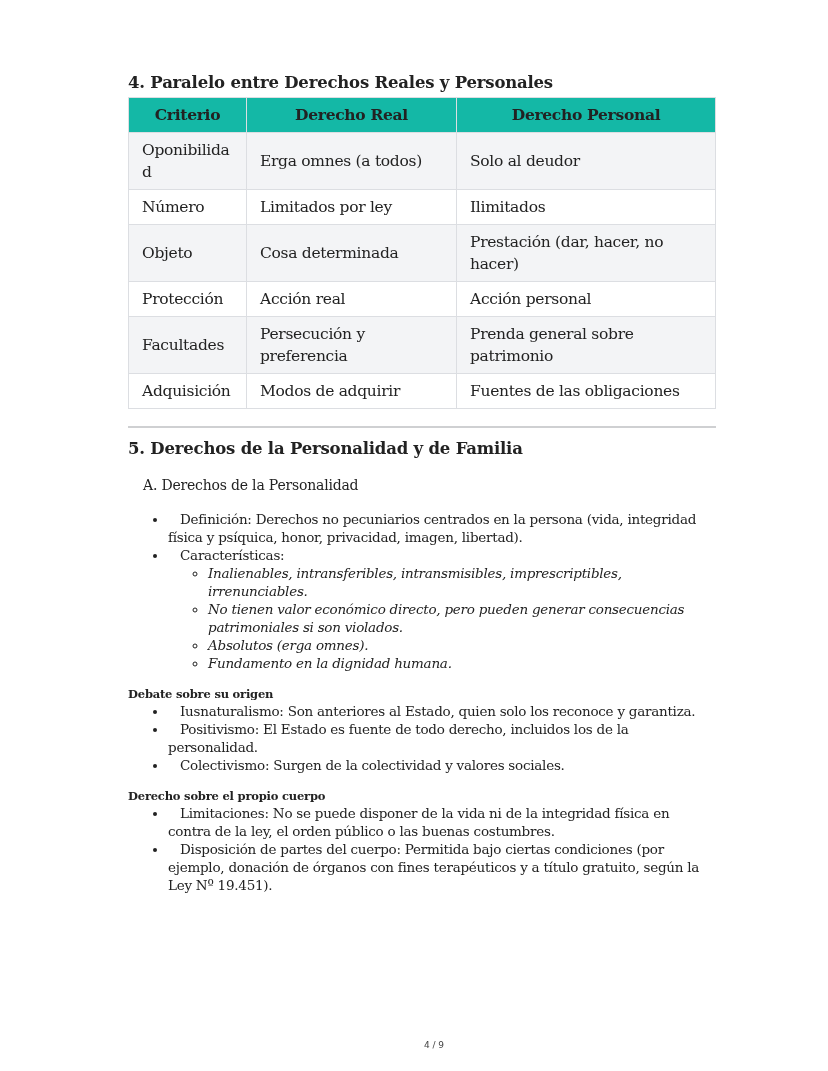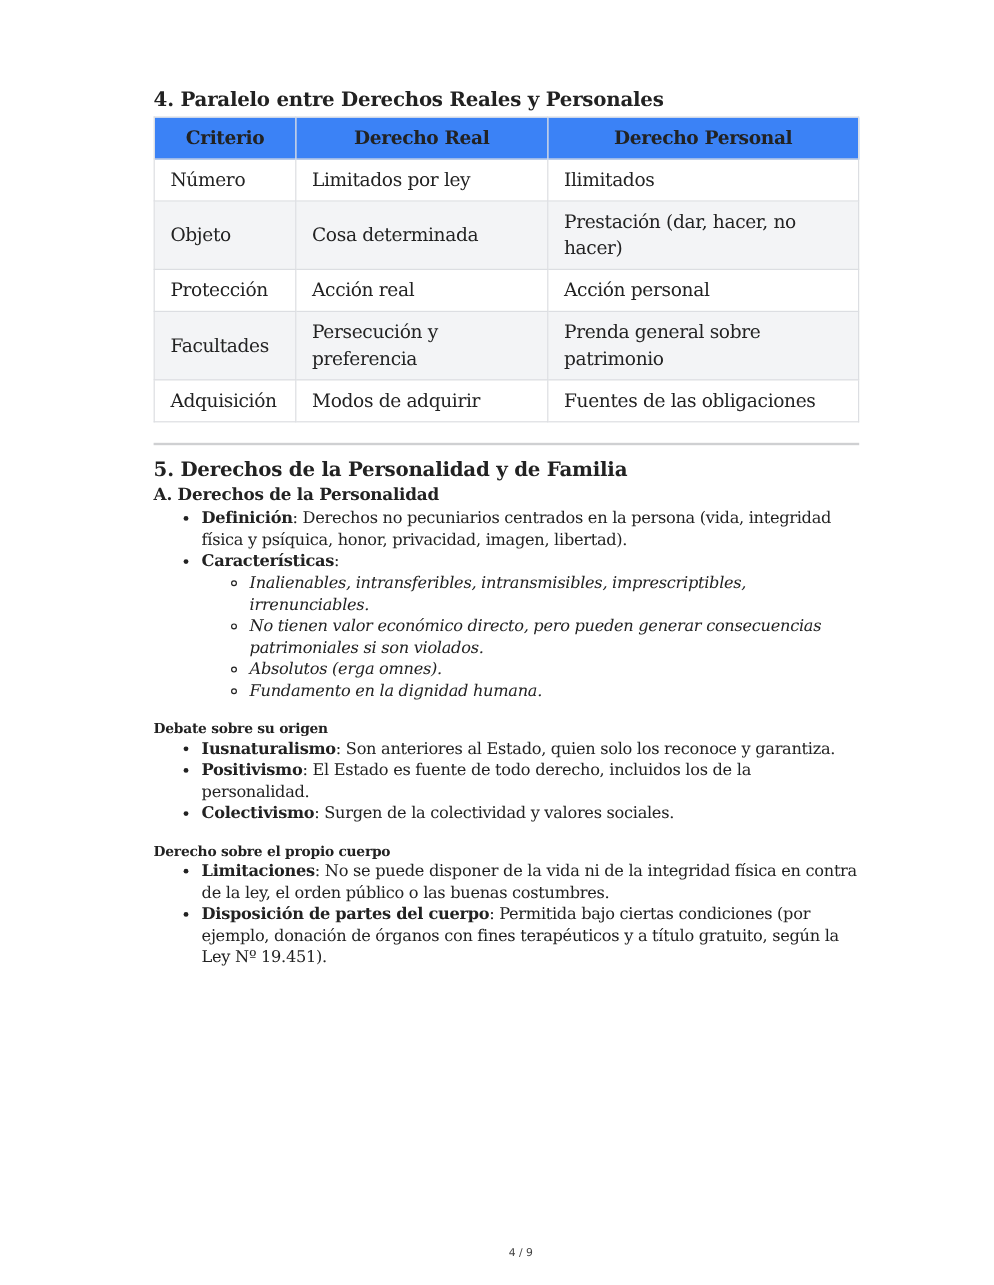--- a/index.html
+++ b/index.html
@@ -1,35 +1,35 @@
 <!DOCTYPE html>
 <html><head>
 <meta charset="utf-8">
 <style>
   html, body { margin: 0; padding: 0; background: #ffffff; }
   body { width: 828px; height: 1071px; position: relative; overflow: hidden;
          font-family: "DejaVu Serif", "Liberation Serif", serif; color: #222222; }
   .page { position: absolute; left: 128px; top: 72px; width: 588px; }
   h2.sec { font-size: 16.5px; font-weight: bold; margin: 0; line-height: 22px; letter-spacing: -0.2px; }
-  h3.sub { font-size: 14px; font-weight: bold; margin: 0; line-height: 20px; letter-spacing: -0.2px; }
+  h3.sub { font-size: 14px; font-weight: normal; margin: 15px; line-height: 20px; letter-spacing: -0.2px; }
   h4.minor { font-size: 11.5px; font-weight: bold; margin: 0; line-height: 16px; letter-spacing: -0.2px; }
   table.cmp { border-collapse: collapse; width: 588px; margin-top: 3px; font-size: 15.5px; letter-spacing: -0.3px; }
   table.cmp th, table.cmp td { border: 1px solid #dcdee2; padding: 0 13px; vertical-align: middle; line-height: 22px; }
-  table.cmp th { font-weight: bold; text-align: center; height: 34px; background: #3b82f6; }
+  table.cmp th { font-weight: bold; text-align: center; height: 34px; background: #14b8a6; }
   table.cmp tr.row td { height: 34px; }
   table.cmp tr.row.tall td { height: 56px; }
   table.cmp tr.row.alt td { background: #f3f4f6; }
   table.cmp col.c1 { width: 118px; }
   table.cmp col.c2 { width: 210px; }
   hr.divider { border: 0; height: 2px; background: #cfd0d2; margin: 17px 0 10px 0; }
   ul.lvl1 { margin: 0; padding: 0 0 0 40px; font-size: 13.5px; line-height: 18px; letter-spacing: -0.25px; }
   ul.lvl1 > li { list-style: disc; }
   ul.lvl2 { margin: 0; padding: 0 0 0 40px; }
   ul.lvl2 > li { list-style: circle; font-style: italic; }
-  b { font-weight: bold; }
+  b { font-weight: normal; margin-left: 12px; }
   .gap2 { height: 14px; }
   .footer { position: absolute; top: 1040px; left: 0; width: 828px; text-align: center;
             font-family: "DejaVu Sans", "Liberation Sans", sans-serif; font-size: 9px; color: #444; padding-left: 20px; }
 </style>
 </head>
 <body>
 
 <div class="page">
 
   <h2 class="sec">4. Paralelo entre Derechos Reales y Personales</h2>
@@ -41,20 +41,25 @@
         <col class="c3">
       </colgroup>
     <thead>
       <tr>
         <th>Criterio</th>
         <th>Derecho Real</th>
         <th>Derecho Personal</th>
       </tr>
     </thead>
     <tbody>
+      <tr class="row alt tall">
+        <td style="word-break: break-all;">Oponibilidad</td>
+        <td>Erga omnes (a todos)</td>
+        <td>Solo al deudor</td>
+      </tr>
       <tr class="row">
         <td>Número</td>
         <td>Limitados por ley</td>
         <td>Ilimitados</td>
       </tr>
       <tr class="row alt tall">
         <td>Objeto</td>
         <td>Cosa determinada</td>
         <td>Prestación (dar, hacer, no hacer)</td>
       </tr>

